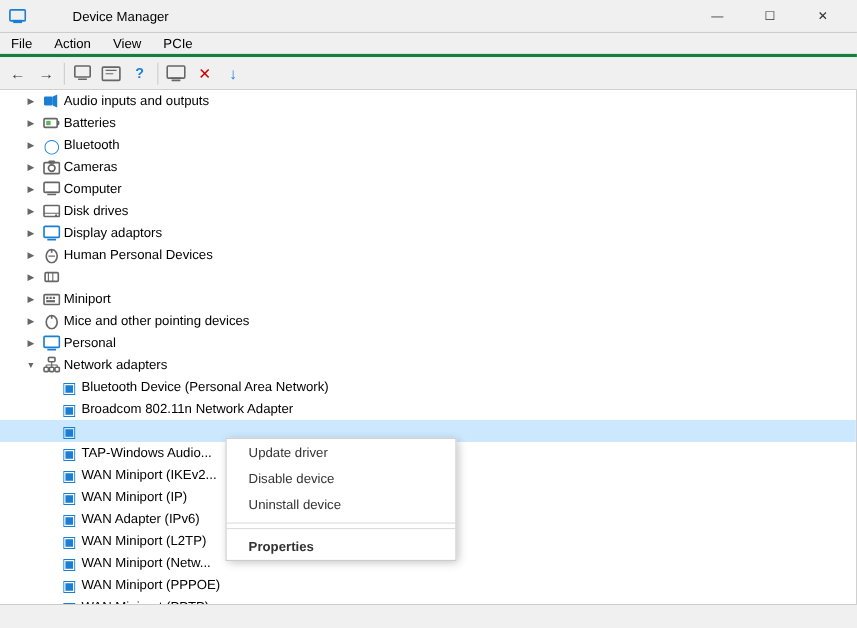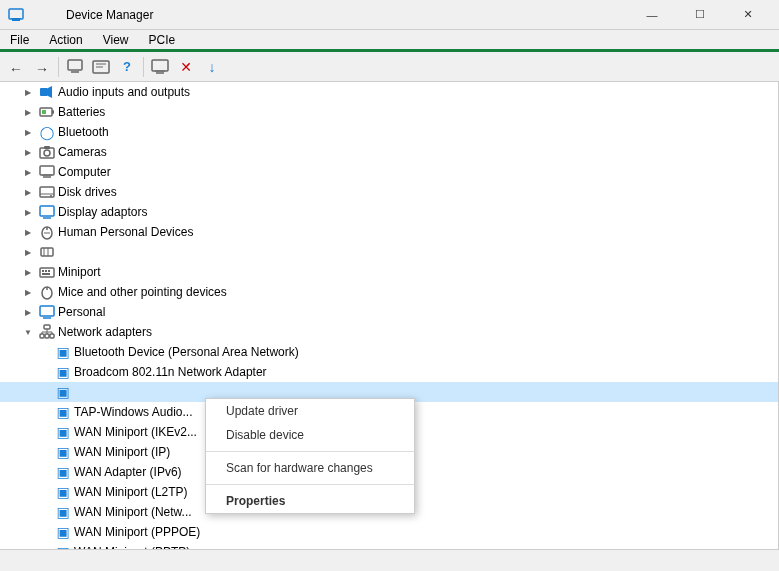--- a/index.html
+++ b/index.html
@@ -460,22 +460,22 @@
       <span class="expand-btn" style="visibility:hidden;">▶</span>
       <span class="item-icon" style="color:#1a7fd4;font-size:14px;">▣</span>
       <span class="item-label">WAN Miniport (PPTP)</span>
     </div>
 
   </div>
 
   <div class="context-menu">
     <div class="ctx-item">Update driver</div>
     <div class="ctx-item">Disable device</div>
+    <div class="ctx-item">Uninstall device</div>
     <div class="ctx-separator"></div>
-    <div class="ctx-item">Scan for hardware changes</div>
     <div class="ctx-separator"></div>
     <div class="ctx-item bold">Properties</div>
   </div>
 </div>
 
 <div class="status-bar">
   <span></span>
 </div>
 
 </body></html>

